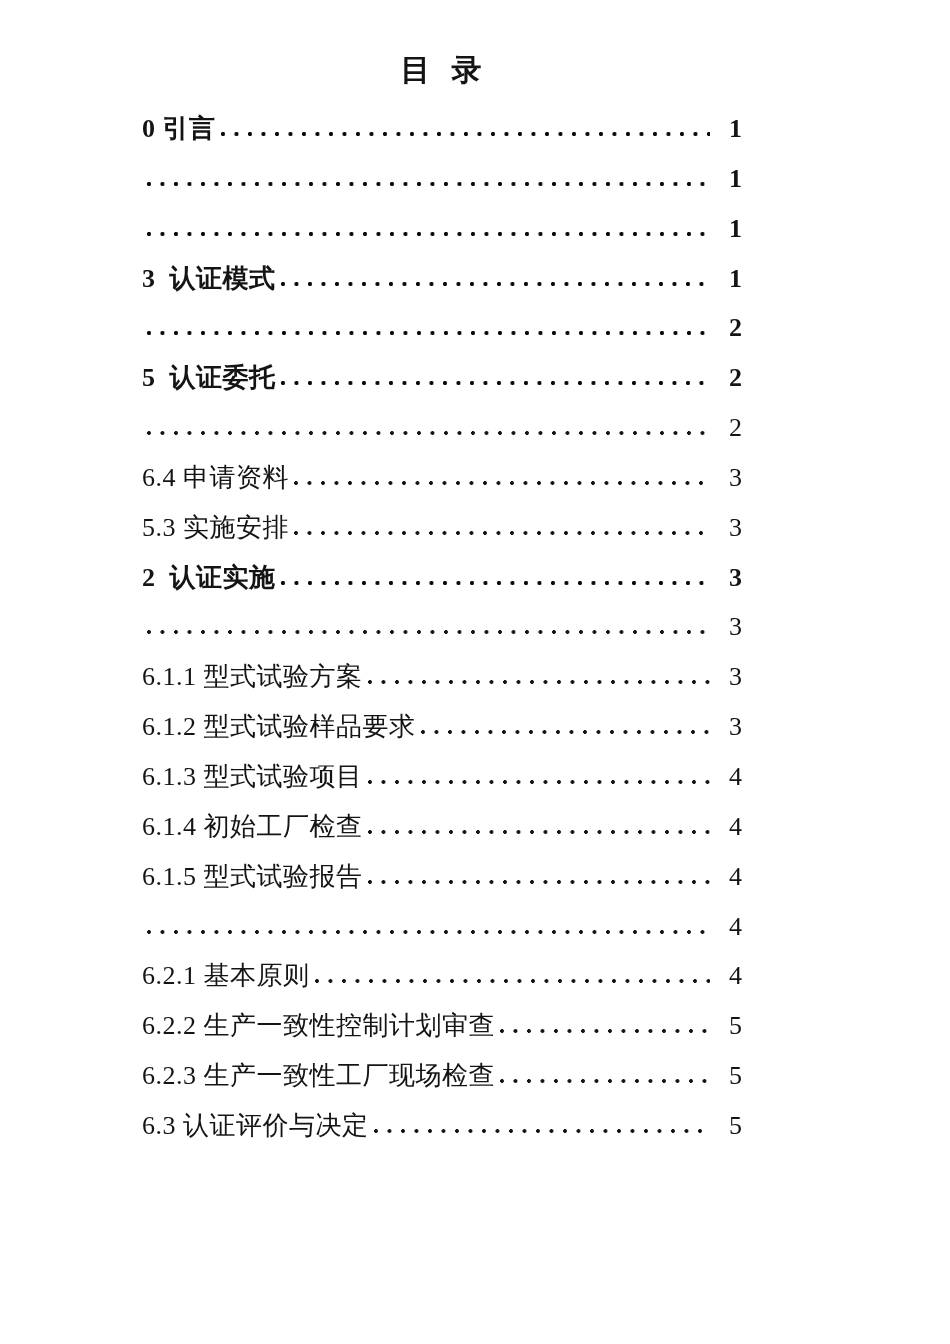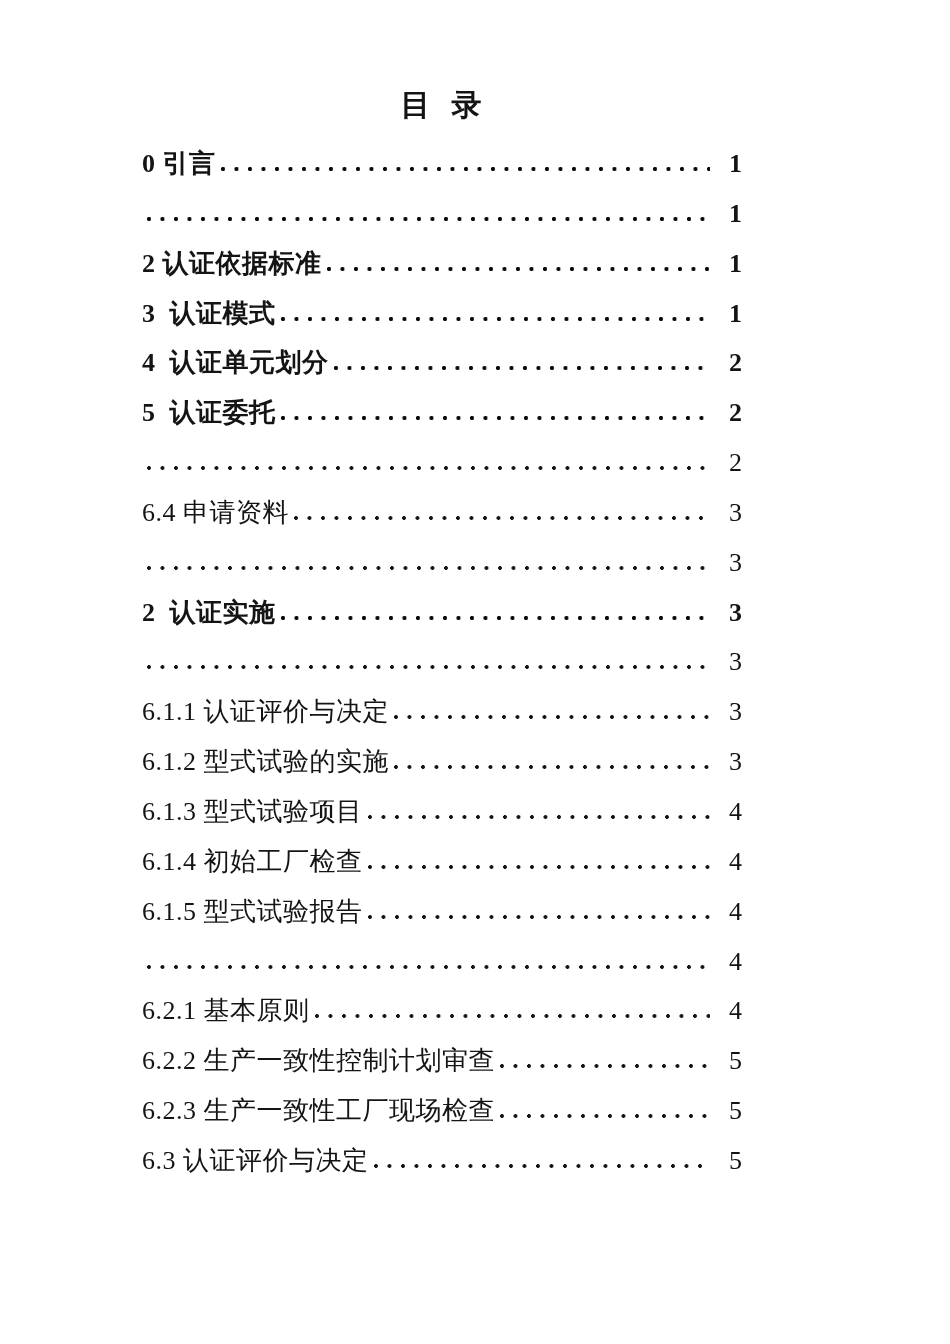--- a/index.html
+++ b/index.html
@@ -11,21 +11,21 @@
     width: 950px;
     height: 1344px;
     overflow: hidden;
     font-family: "Liberation Serif", "DejaVu Serif", serif;
     color: #141414;
   }
   .page {
     width: 882px;
     height: 1344px;
     box-sizing: border-box;
-    padding: 85px 140px 0 142px;
+    padding: 50px 140px 0 142px;
     background: #ffffff;
   }
   .doc-title {
     text-align: center;
     font-size: 30px;
     font-weight: bold;
     line-height: 40px;
     white-space: pre;
     letter-spacing: 2px;
   }
@@ -79,33 +79,31 @@
       <span class="leader"></span>
       <span class="pagenum">1</span>
     </div>
 
     <div class="toc-row chapter">
       <span class="leader"></span>
       <span class="pagenum">1</span>
     </div>
 
     <div class="toc-row chapter">
-      <span class="label">2 认证依据标准</span>
       <span class="leader"></span>
       <span class="pagenum">1</span>
     </div>
 
     <div class="toc-row chapter">
       <span class="label">3  认证模式</span>
       <span class="leader"></span>
       <span class="pagenum">1</span>
     </div>
 
     <div class="toc-row chapter">
-      <span class="label">4  认证单元划分</span>
       <span class="leader"></span>
       <span class="pagenum">2</span>
     </div>
 
     <div class="toc-row chapter">
       <span class="label">5  认证委托</span>
       <span class="leader"></span>
       <span class="pagenum">2</span>
     </div>
 
@@ -114,43 +112,44 @@
       <span class="pagenum">2</span>
     </div>
 
     <div class="toc-row section">
       <span class="label">6.4 申请资料</span>
       <span class="leader"></span>
       <span class="pagenum">3</span>
     </div>
 
     <div class="toc-row section">
+      <span class="label">5.3 实施安排</span>
       <span class="leader"></span>
       <span class="pagenum">3</span>
     </div>
 
     <div class="toc-row chapter">
       <span class="label">2  认证实施</span>
       <span class="leader"></span>
       <span class="pagenum">3</span>
     </div>
 
     <div class="toc-row section">
       <span class="leader"></span>
       <span class="pagenum">3</span>
     </div>
 
     <div class="toc-row section">
-      <span class="label">6.1.1 认证评价与决定</span>
-      <span class="leader"></span>
-      <span class="pagenum">3</span>
-    </div>
-
-    <div class="toc-row section">
-      <span class="label">6.1.2 型式试验的实施</span>
+      <span class="label">6.1.1 型式试验方案</span>
+      <span class="leader"></span>
+      <span class="pagenum">3</span>
+    </div>
+
+    <div class="toc-row section">
+      <span class="label">6.1.2 型式试验样品要求</span>
       <span class="leader"></span>
       <span class="pagenum">3</span>
     </div>
 
     <div class="toc-row section">
       <span class="label">6.1.3 型式试验项目</span>
       <span class="leader"></span>
       <span class="pagenum">4</span>
     </div>
 

